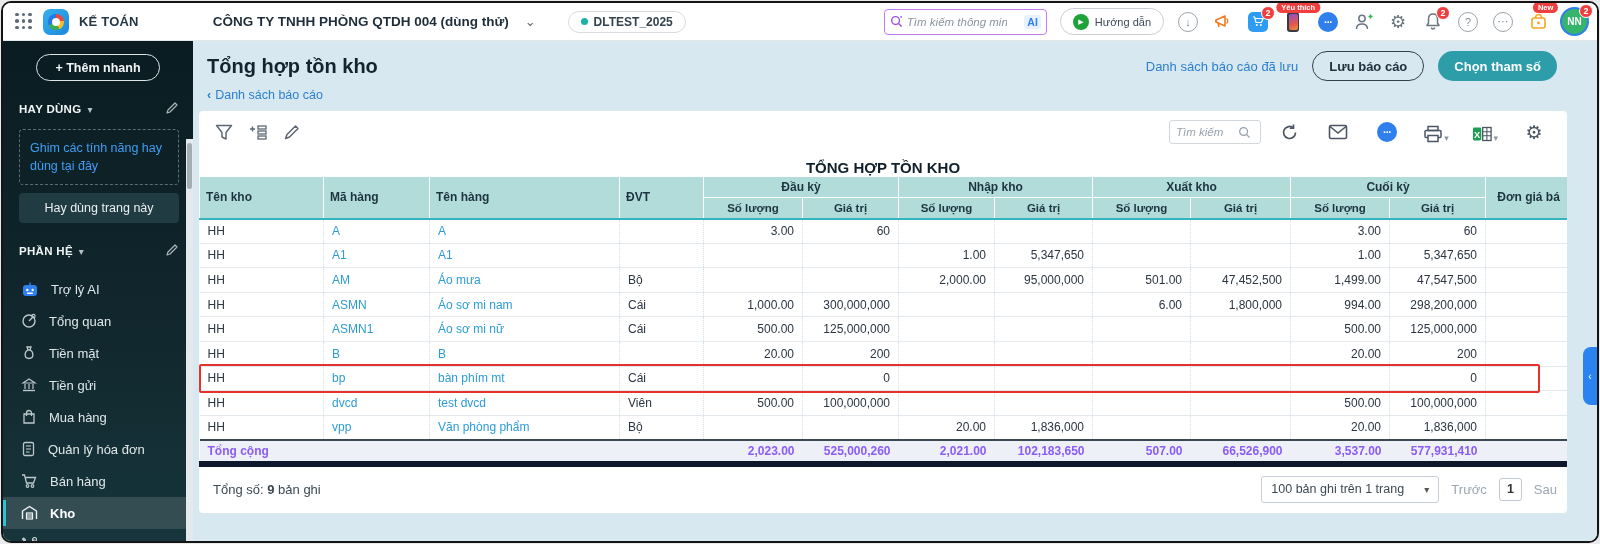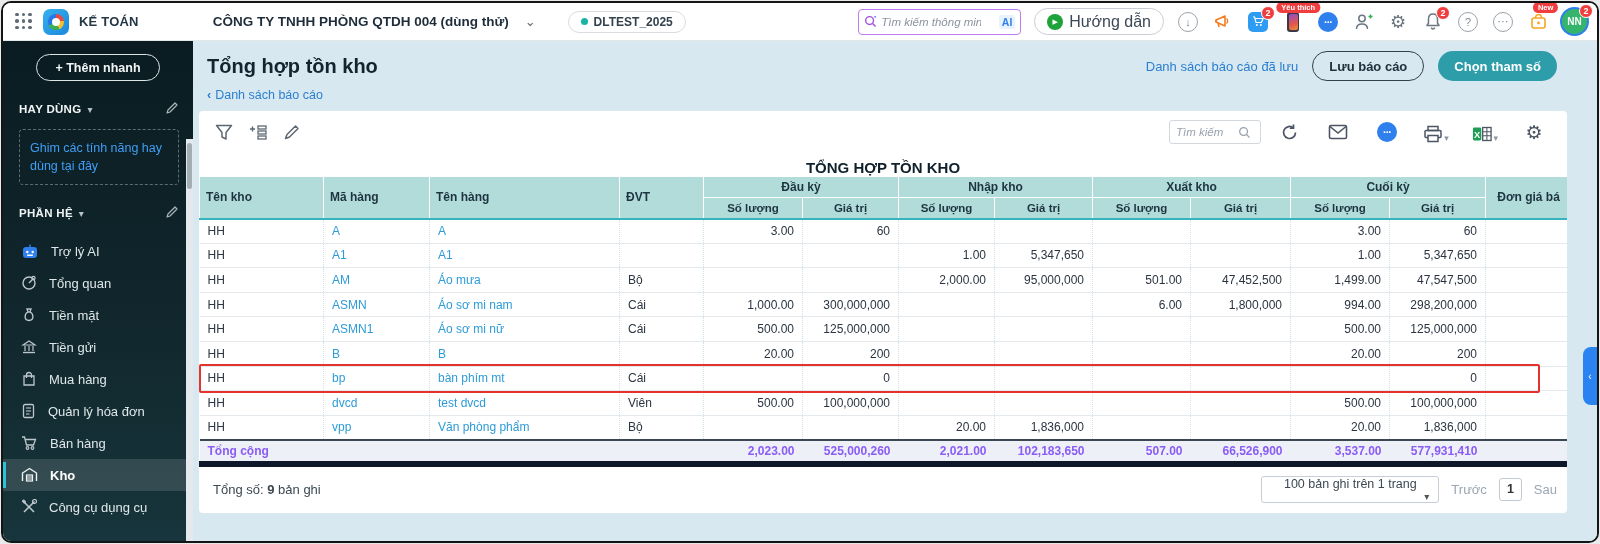--- a/index.html
+++ b/index.html
@@ -21,21 +21,21 @@
   .db-badge { margin-left:22px; display:flex; align-items:center; gap:6px; border:1px solid #d9dde1; border-radius:14px; padding:3px 12px; font-size:12px; font-weight:600; color:#34424e; background:#fff; cursor:pointer; }
   .db-badge .dot { width:7px; height:7px; border-radius:50%; background:#17b3a5; }
 
   .tb-right { margin-left:auto; display:flex; align-items:center; gap:13px; }
   .smart-search { width:163px; height:26px; border:1.5px solid #bf7bf0; border-radius:4px; display:flex; align-items:center; padding:0 5px; gap:4px; background:#fff; }
   .smart-search input { border:none; outline:none; width:100px; font-size:11.5px; font-style:italic; color:#5a6470; font-family:inherit; }
   .smart-search input::placeholder { color:#8b94a0; }
   .ai-chip { margin-left:auto; font-size:10.5px; font-weight:bold; color:#2f80ed; background:#e8f1fe; border-radius:3px; padding:1px 3px; }
   .guide-btn { height:27px; border:1px solid #c9ced4; border-radius:15px; background:#fff; display:flex; align-items:center; gap:6px; padding:0 12px; cursor:pointer; }
   .guide-btn .play { width:16px; height:16px; border-radius:50%; background:#1ea23a; color:#fff; font-size:7px; display:flex; align-items:center; justify-content:center; }
-  .guide-btn .g-label { font-size:16px; color:#3c4856; }
+  .guide-btn .g-label { font-size:11px; color:#3c4856; }
   .tico { position:relative; width:22px; height:22px; display:flex; align-items:center; justify-content:center; cursor:pointer; color:#6b7680; flex:0 0 auto; }
   .tico svg { display:block; }
   .circ { width:20px; height:20px; border:1.5px solid #9aa3ac; border-radius:50%; display:flex; align-items:center; justify-content:center; font-size:11px; color:#828c96; }
   .nbadge { position:absolute; top:-5px; right:-6px; background:#f03e3e; color:#fff; font-size:9px; font-weight:bold; line-height:12px; min-width:14px; text-align:center; border-radius:8px; border:1.5px solid #fff; padding:0 2px; }
   .pillbadge { position:absolute; top:-9px; left:50%; transform:translateX(-38%); background:#f03e3e; color:#fff; font-size:7.5px; font-weight:bold; border-radius:7px; padding:1px 5px; white-space:nowrap; }
   .cart-sq { width:20px; height:20px; border-radius:5px; background:#2f9cf4; display:flex; align-items:center; justify-content:center; }
   .phone-sq { width:12px; height:20px; border-radius:3px; background:#3c3946; padding:2px 1.5px; }
   .phone-sq i { display:block; width:100%; height:100%; border-radius:2px; background:linear-gradient(160deg,#8e4fd0,#e3564a 60%,#e8903c); }
   .chat-b { width:20px; height:20px; border-radius:50%; background:#2f80ed; color:#fff; font-size:11px; display:flex; align-items:center; justify-content:center; font-weight:bold; letter-spacing:-1px; }
   .avatar { position:relative; width:25px; height:25px; border-radius:50%; background:#35b46c; color:#fff; font-size:10px; font-weight:bold; display:flex; align-items:center; justify-content:center; box-shadow:0 0 0 2px #2f80ed; cursor:pointer; }
@@ -91,21 +91,21 @@
   tbody td { font-size:12px; color:#2b3440; padding:4px 8px; height:24.6px; border-bottom:1px solid #e4e9ed; border-right:1px dotted #cfe3e2; white-space:nowrap; overflow:hidden; }
   tbody td.num { text-align:right; }
   tbody a { color:#2d9bd8; text-decoration:none; cursor:pointer; }
   tfoot td { background:#edf0f6; font-size:12px; font-weight:bold; color:#8b5cf6; padding:3px 8px; border-top:2px solid #3c4754; white-space:nowrap; }
   tfoot td.num { text-align:right; }
   .hl-box { position:absolute; left:0; width:1341px; border:2.5px solid #e6322c; border-radius:2px; pointer-events:none; }
 
   .panel-foot { display:flex; align-items:center; padding:9px 10px 10px 14px; border-top:6px solid #0f172a; }
   .pf-left { font-size:13px; color:#3c4852; }
   .pf-right { margin-left:auto; display:flex; align-items:center; gap:12px; }
-  .pagesize { width:178px; height:27px; border:1px solid #c7ced5; border-radius:3px; display:flex; align-items:center; padding:0 9px; font-size:12.5px; color:#3c4852; cursor:pointer; background:#fff;flex-direction:column; }
+  .pagesize { width:178px; height:27px; border:1px solid #c7ced5; border-radius:3px; display:flex; align-items:center; padding:0 9px; font-size:12.5px; color:#3c4852; cursor:pointer; background:#fff; }
   .pagesize .caret { margin-left:auto; font-size:10px; color:#555; }
   .pg-dis { font-size:13px; color:#9aa6b0; cursor:default; }
   .pg-cur { width:23px; height:23px; border:1px solid #c3cad1; border-radius:3px; display:flex; align-items:center; justify-content:center; font-size:12.5px; font-weight:bold; color:#333; background:#fff; cursor:pointer; }
 
   .side-tab { position:absolute; right:0; top:344px; width:14px; height:58px; background:#2a83f0; border-radius:8px 0 0 8px; color:#fff; font-size:10px; display:flex; align-items:center; justify-content:center; cursor:pointer; z-index:5; }
 </style>
 </head>
 <body>
 
 <div class="screen">
@@ -226,20 +226,21 @@
       <div class="sec-head">
         <span>HAY DÙNG</span>
         <span class="caret">▾</span>
         <span class="edit">
           <svg width="14" height="14" viewBox="0 0 14 14">
                 <path d="M2 12 L3 9 L10 2 L12 4 L5 11 Z" fill="none" stroke="#aab6ba" stroke-width="1.2" stroke-linejoin="round"></path>
               </svg>
         </span>
       </div>
       <div class="pin-box">Ghim các tính năng hay dùng tại đây</div>
+      <div class="freq-btn">Hay dùng trang này</div>
 
       <div class="sec-head">
         <span>PHẦN HỆ</span>
         <span class="caret">▾</span>
         <span class="edit">
           <svg width="14" height="14" viewBox="0 0 14 14">
                 <path d="M2 12 L3 9 L10 2 L12 4 L5 11 Z" fill="none" stroke="#aab6ba" stroke-width="1.2" stroke-linejoin="round"></path>
               </svg>
         </span>
       </div>

